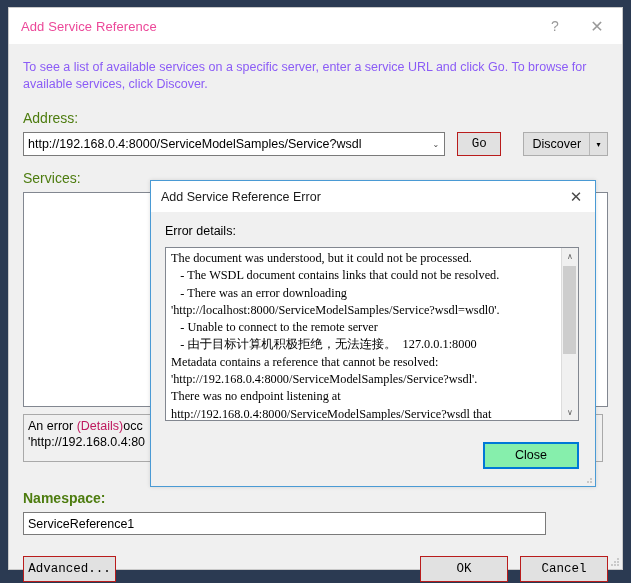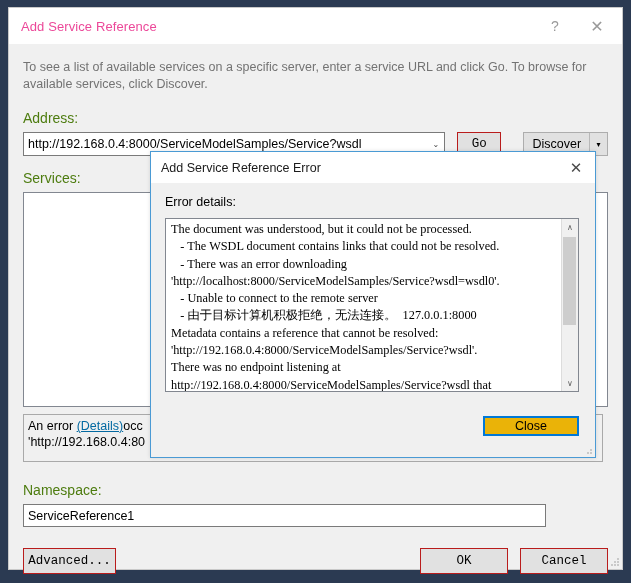--- a/index.html
+++ b/index.html
@@ -63,21 +63,21 @@
     position: relative;
     padding: 0 14px;
     box-sizing: border-box;
   }
 
   #intro-text {
     margin-top: 15px;
     font-size: 12.5px;
     line-height: 17px;
     width: 580px;
-    color: #737373;
+    color: #8b5cf6;
   }
 
   .field-label {
     font-size: 14px;
     color: #4d7c0f;
   }
 
   #address-label { margin-top: 17px; }
 
   #address-row {
@@ -175,26 +175,25 @@
     background: #f0f0f0;
     border: 1px solid #a9a9a9;
     box-sizing: border-box;
     padding: 3px 4px;
     font-size: 12.5px;
     line-height: 16px;
     overflow: hidden;
     white-space: nowrap;
   }
   #details-link {
-    color: #0369a1;
-    text-decoration: underline;
+    color: #be185d;
     cursor: pointer;
   }
 
-  #namespace-label { display: block; margin-top: 20px; }
+  #namespace-label { display: block; margin-top: 28px; font-weight: bold; }
   #namespace-input {
     margin-top: 6px;
     width: 523px;
     height: 23px;
     background: #ffffff;
     border: 1px solid #7a7a7a;
     box-sizing: border-box;
     display: flex;
     align-items: center;
     padding-left: 4px;
@@ -208,21 +207,21 @@
     height: 26px;
   }
   #advanced-button { width: 93px; height: 26px; }
   #bottom-right { margin-left: auto; display: flex; gap: 12px; }
   #ok-button, #cancel-button { width: 88px; height: 26px; }
 
   
   #error-dialog {
     position: absolute;
     left: 150px;
-    top: 151px;
+    top: 180px;
     width: 446px;
     height: 307px;
     background: #f0f0f0;
     border: 1px solid #4a9ad4;
     box-sizing: border-box;
     display: flex;
     flex-direction: column;
     box-shadow: 0 0 4px rgba(0,0,0,.12);
   }
   #error-title-bar {
@@ -305,22 +304,22 @@
   #error-footer {
     height: 62px;
     display: flex;
     align-items: center;
     justify-content: flex-end;
     padding-right: 16px;
     box-sizing: border-box;
   }
   #close-button {
     width: 96px;
-    height: 20px;
-    background: #eab308;
+    height: 27px;
+    background: #86efac;
     border: 2px solid #0078d7;
     box-sizing: border-box;
     display: flex;
     align-items: center;
     justify-content: center;
     font-size: 12.5px;
     cursor: default;
   }
   .grip {
     position: absolute;

